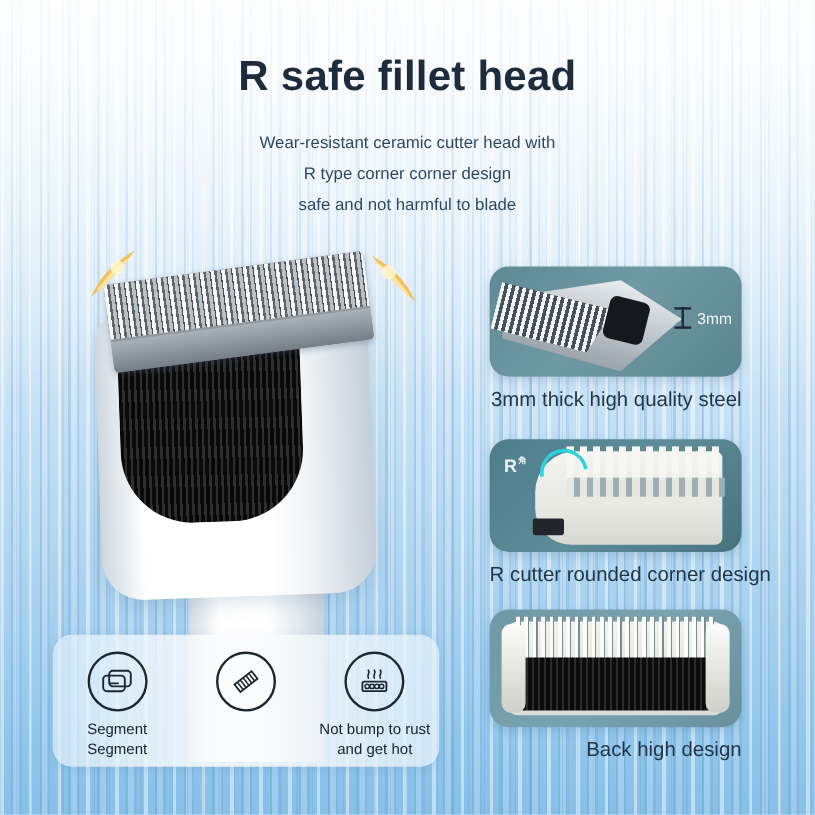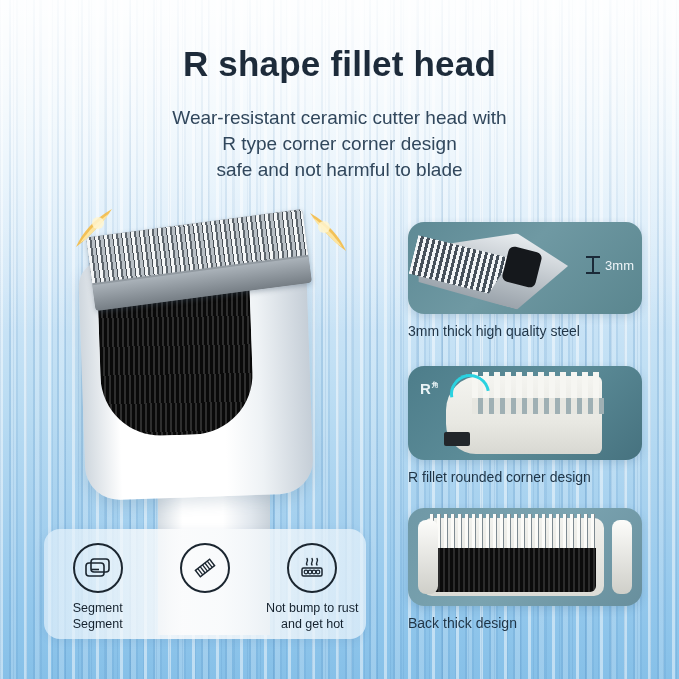--- a/index.html
+++ b/index.html
@@ -41,21 +41,21 @@
   }
 
   
   .title{
     position:absolute;left:0;right:0;top:44px;
     text-align:center;font-size:35px;font-weight:bold;
     color:#1d2b3a;letter-spacing:.2px;
   }
   .subtitle{
     position:absolute;left:0;right:0;top:105px;
-    text-align:center;font-size:19px;line-height:26px;
+    text-align:center;font-size:14px;line-height:26px;
     color:#31475c;
   }
   .subtitle div{white-space:nowrap;}
 
   
   .product{position:absolute;left:62px;top:205px;width:300px;height:420px;}
   .handle{
     position:absolute;left:96px;top:200px;width:112px;height:230px;
     background:linear-gradient(to right,#d6dde3 0%,#ffffff 22%,#ffffff 58%,#e2e8ee 82%,#c9d2da 100%);
     border-radius:8px 8px 0 0;
@@ -96,24 +96,23 @@
   }
   .spark{position:absolute;width:60px;height:52px;}
   .spark svg{width:100%;height:100%;}
 
   
   .panel{position:absolute;left:408px;width:210px;}
   .panel .shot{
     width:210px;border-radius:16px;overflow:hidden;position:relative;
     background:linear-gradient(135deg,#5e8a95 0%,#6f99a3 45%,#5a868f 100%);
     box-shadow:0 3px 8px rgba(60,95,125,.2);
-    padding-left:24px;
   }
   .panel .cap{
-    margin-top:9px;text-align:left;font-size:14px;color:#1f3446;
+    margin-top:9px;text-align:right;font-size:17px;color:#1f3446;
     white-space:nowrap;
   }
   #panel1{top:222px;}
   #panel1 .shot{height:92px;}
   #panel2{top:366px;}
   #panel2 .shot{height:94px;background:linear-gradient(135deg,#4d7d8a 0%,#5d8d99 50%,#46727f 100%);}
   #panel3{top:508px;}
   #panel3 .shot{height:98px;background:linear-gradient(135deg,#6f98a6 0%,#7aa3b0 50%,#688f9d 100%);}
 
   
@@ -229,21 +228,21 @@
 </head>
 <body>
 
 <div id="stage">
 
   <div class="bg-base"></div>
   <div class="bg-stripes"></div>
   <div class="bg-stripes2"></div>
   <div class="bg-fade-top"></div>
 
-  <div class="title">R shape fillet head</div>
+  <div class="title">R safe fillet head</div>
 
   <div class="subtitle">
     <div>Wear-resistant ceramic cutter head with</div>
     <div>R type corner corner design</div>
     <div>safe and not harmful to blade</div>
   </div>
 
   <div class="product">
     <div class="handle"></div>
     <div class="bodyshell"></div>
@@ -289,32 +288,32 @@
       <div class="p2-teeth">
           <i></i>
         </div>
       <div class="p2-arc"></div>
       <div class="p2-notch"></div>
       <div class="p2-R">
         <span>R</span>
         <em>角</em>
       </div>
     </div>
-    <div class="cap">R fillet rounded corner design</div>
+    <div class="cap">R cutter rounded corner design</div>
   </div>
 
   <div class="panel" id="panel3">
     <div class="shot">
       <div class="p3-body"></div>
       <div class="p3-teeth"></div>
       <div class="p3-black"></div>
       <div class="p3-railL"></div>
       <div class="p3-railR"></div>
     </div>
-    <div class="cap">Back thick design</div>
+    <div class="cap">Back high design</div>
   </div>
 
   <div class="badges">
 
     <div class="badge">
       <div class="ring">
         <svg width="28" height="22" viewBox="0 0 28 22">
           <rect x="7" y="2" width="18" height="13" rx="3" fill="none" stroke="#1b2630" stroke-width="1.6"></rect>
           <rect x="2" y="6" width="18" height="13" rx="3" fill="none" stroke="#1b2630" stroke-width="1.6"></rect>
           <line x1="7" y1="12.5" x2="15" y2="12.5" stroke="#1b2630" stroke-width="1.6"></line>

